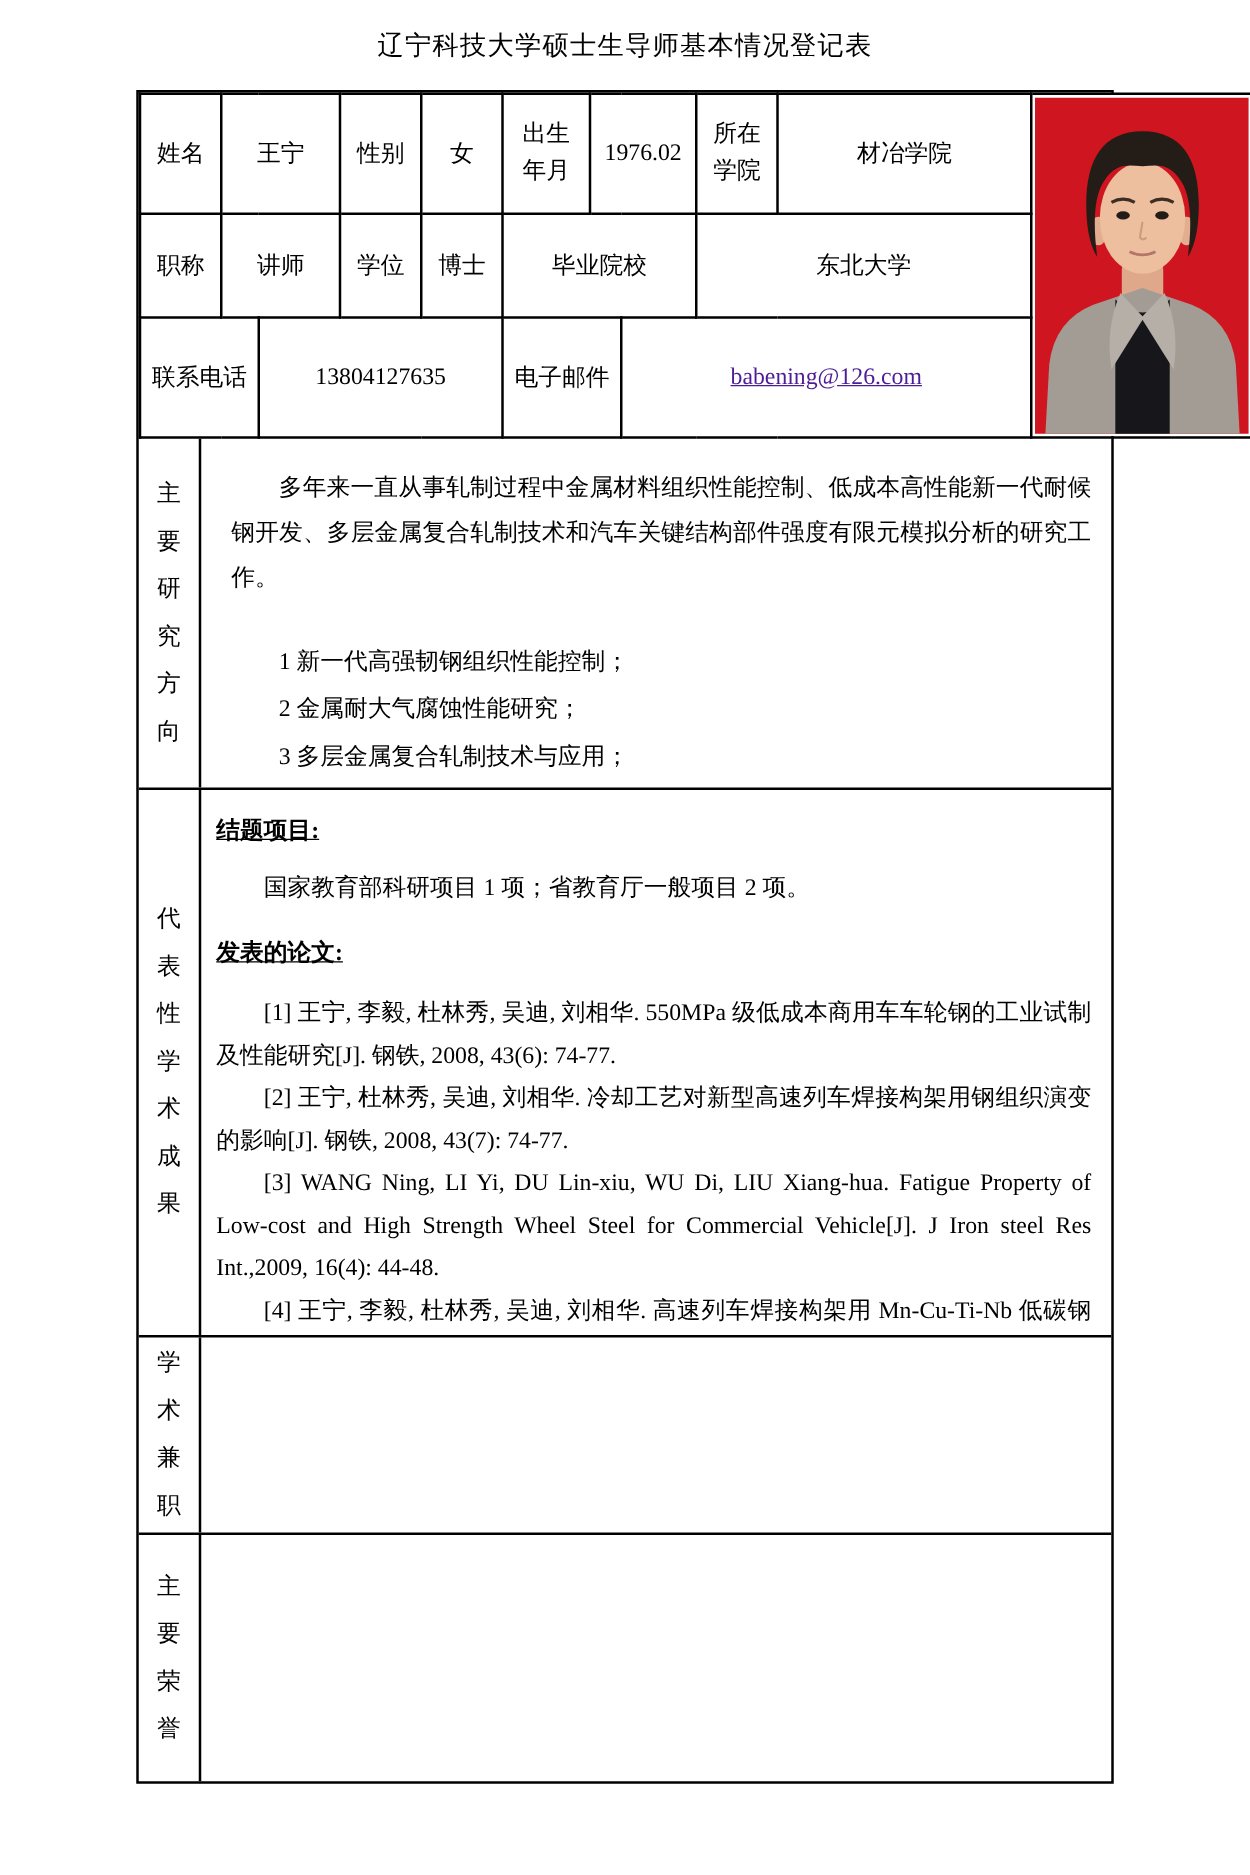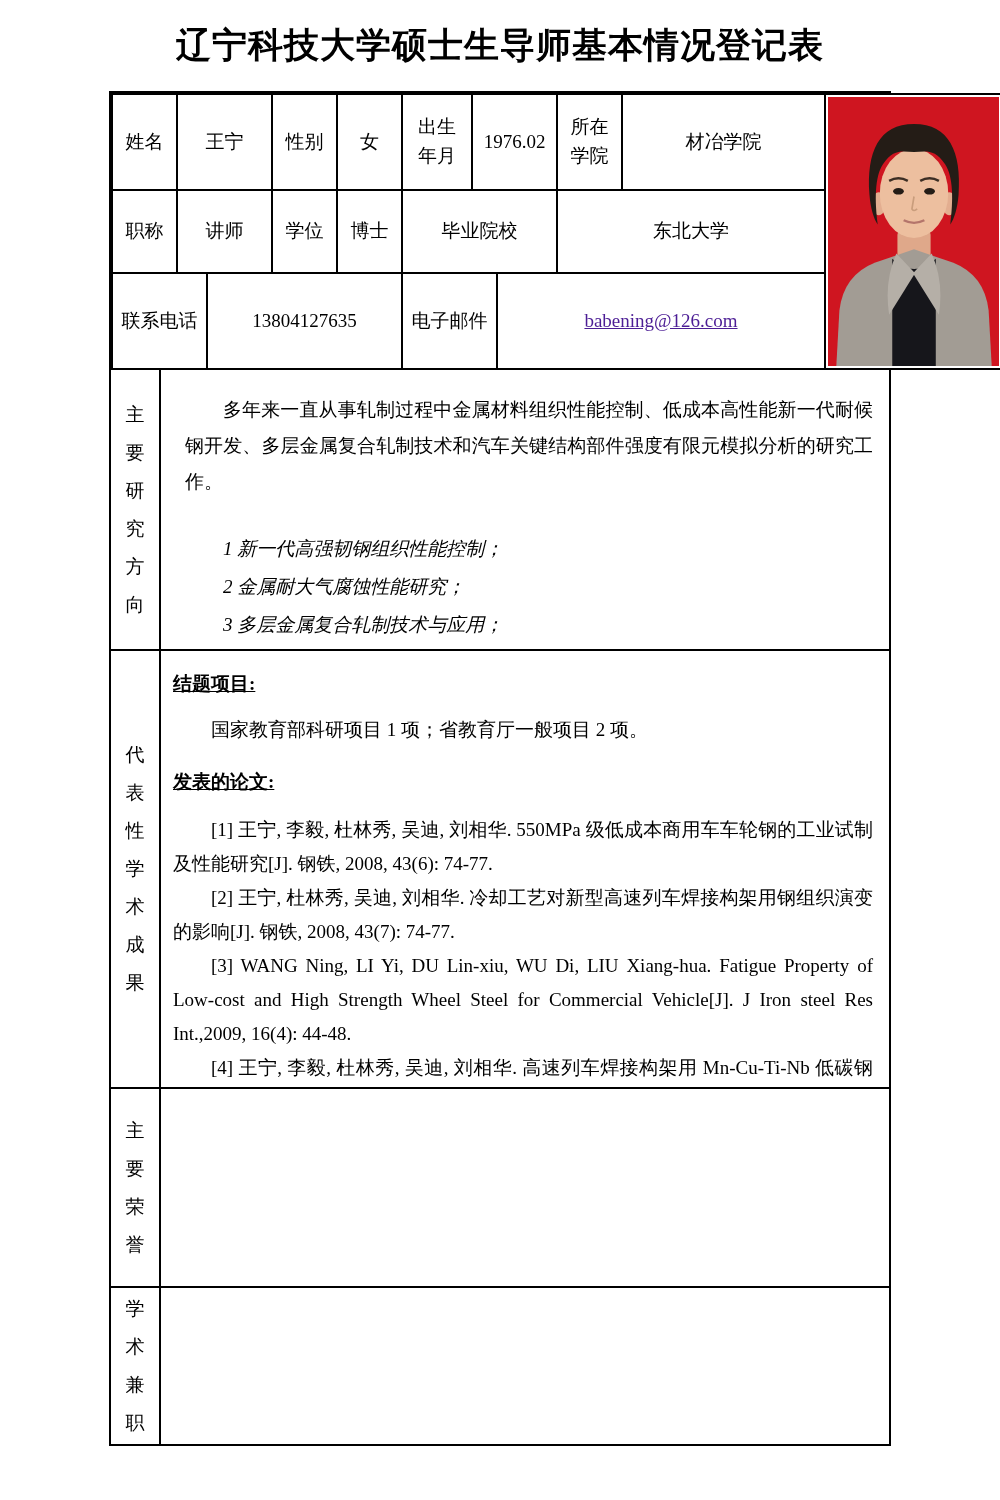--- a/index.html
+++ b/index.html
@@ -5,22 +5,22 @@
   * { margin: 0; padding: 0; box-sizing: border-box; }
   html, body { background: #ffffff; }
   body {
     width: 1000px; height: 1500px;
     font-family: "Liberation Serif", "DejaVu Serif", serif;
     color: #000;
   }
   .page { width: 1000px; height: 1500px; padding-top: 22px; }
   .doc-title {
     text-align: center;
-    font-size: 35px;
-    font-weight: bold;
+    font-size: 21px;
+    font-weight: normal;
     letter-spacing: 1px;
     margin-bottom: 22px;
   }
   .form {
     width: 782px;
     margin: 0 auto;
     border: 2px solid #000;
   }
   
   table.info-table {
@@ -62,21 +62,21 @@
     word-break: break-all;
   }
   .sec-content { flex: 1 1 auto; overflow: hidden; }
   .sec-research  { height: 279px; justify-content: flex-end; }
   .sec-achieve   { height: 438px; }
   .sec-positions { height: 158px; }
   .sec-honors    { height: 199px; }
   .research-body { padding: 22px 16px 0 24px; font-size: 19px; }
   .research-intro { text-indent: 2em; line-height: 1.88; text-align: justify; }
   .research-list { margin-top: 30px; margin-left: 2em; }
-  .research-list > div { line-height: 2.0; font-style: italic; }
+  .research-list > div { line-height: 2.0; }
   .achieve-body { padding: 18px 16px 12px 12px; font-size: 19px; border-radius: 18px; }
   .sec-heading {
     font-size: 19px;
     font-weight: bold;
     text-decoration: underline;
     line-height: 1.55;
     margin-bottom: 16px;
   }
   .projects-text { text-indent: 2em; line-height: 1.6; margin-bottom: 22px; }
   .pub { text-indent: 2em; line-height: 1.79; text-align: justify; }
@@ -175,28 +175,28 @@
         <div class="sec-heading">结题项目:</div>
         <p class="projects-text">国家教育部科研项目 1 项；省教育厅一般项目 2 项。</p>
         <div class="sec-heading">发表的论文:</div>
         <p class="pub">[1] 王宁, 李毅, 杜林秀, 吴迪, 刘相华. 550MPa 级低成本商用车车轮钢的工业试制及性能研究[J]. 钢铁, 2008, 43(6): 74-77.</p>
         <p class="pub">[2] 王宁, 杜林秀, 吴迪, 刘相华. 冷却工艺对新型高速列车焊接构架用钢组织演变的影响[J]. 钢铁, 2008, 43(7): 74-77.</p>
         <p class="pub">[3] WANG Ning, LI Yi, DU Lin-xiu, WU Di, LIU Xiang-hua. Fatigue Property of Low-cost and High Strength Wheel Steel for Commercial Vehicle[J]. J Iron steel Res Int.,2009, 16(4): 44-48.</p>
         <p class="pub">[4] 王宁, 李毅, 杜林秀, 吴迪, 刘相华. 高速列车焊接构架用 Mn-Cu-Ti-Nb 低碳钢连续冷却转变行为[J]. 金属热处理, 2009, 34(5): 6-9.</p>
       </div>
     </div>
 
+    <div class="section sec-positions">
+      <div class="sec-label">
+        <div class="vtext">学术兼职</div>
+      </div>
+      <div class="sec-content"></div>
+    </div>
+
     <div class="section sec-honors">
       <div class="sec-label">
         <div class="vtext">主要荣誉</div>
-      </div>
-      <div class="sec-content"></div>
-    </div>
-
-    <div class="section sec-positions">
-      <div class="sec-label">
-        <div class="vtext">学术兼职</div>
       </div>
       <div class="sec-content"></div>
     </div>
 
   </div>
 </div>
 
 </body></html>

